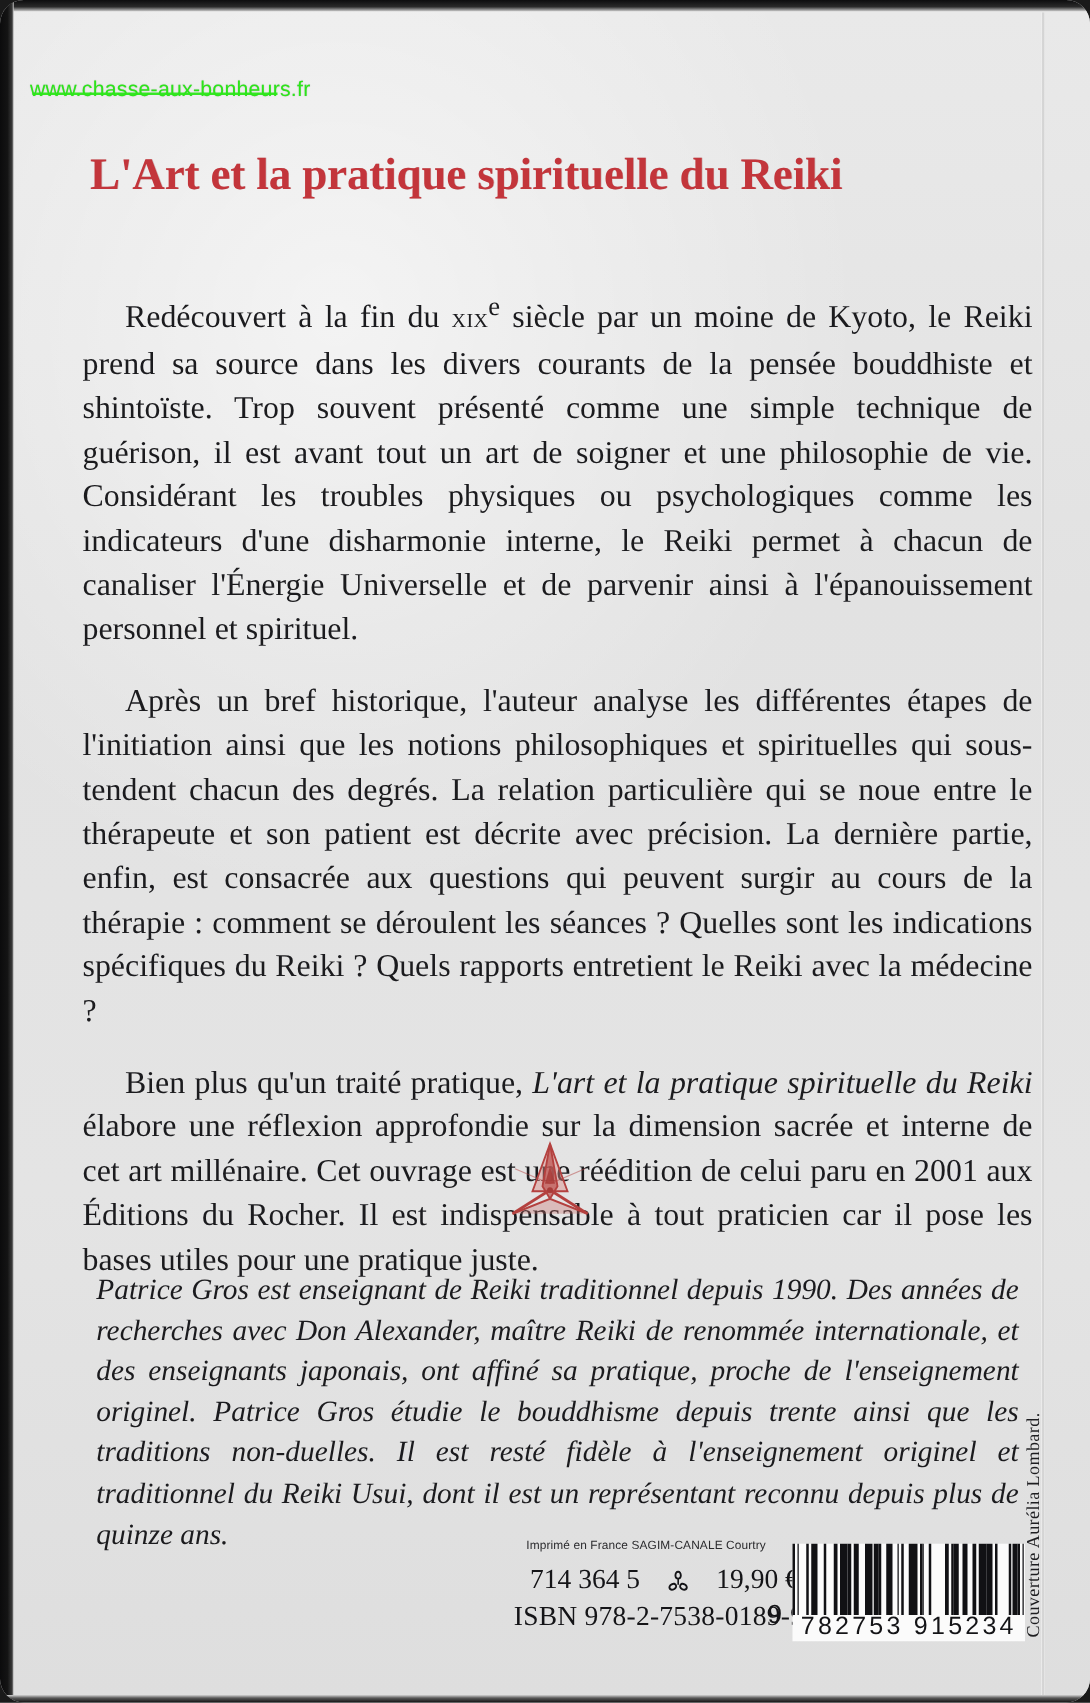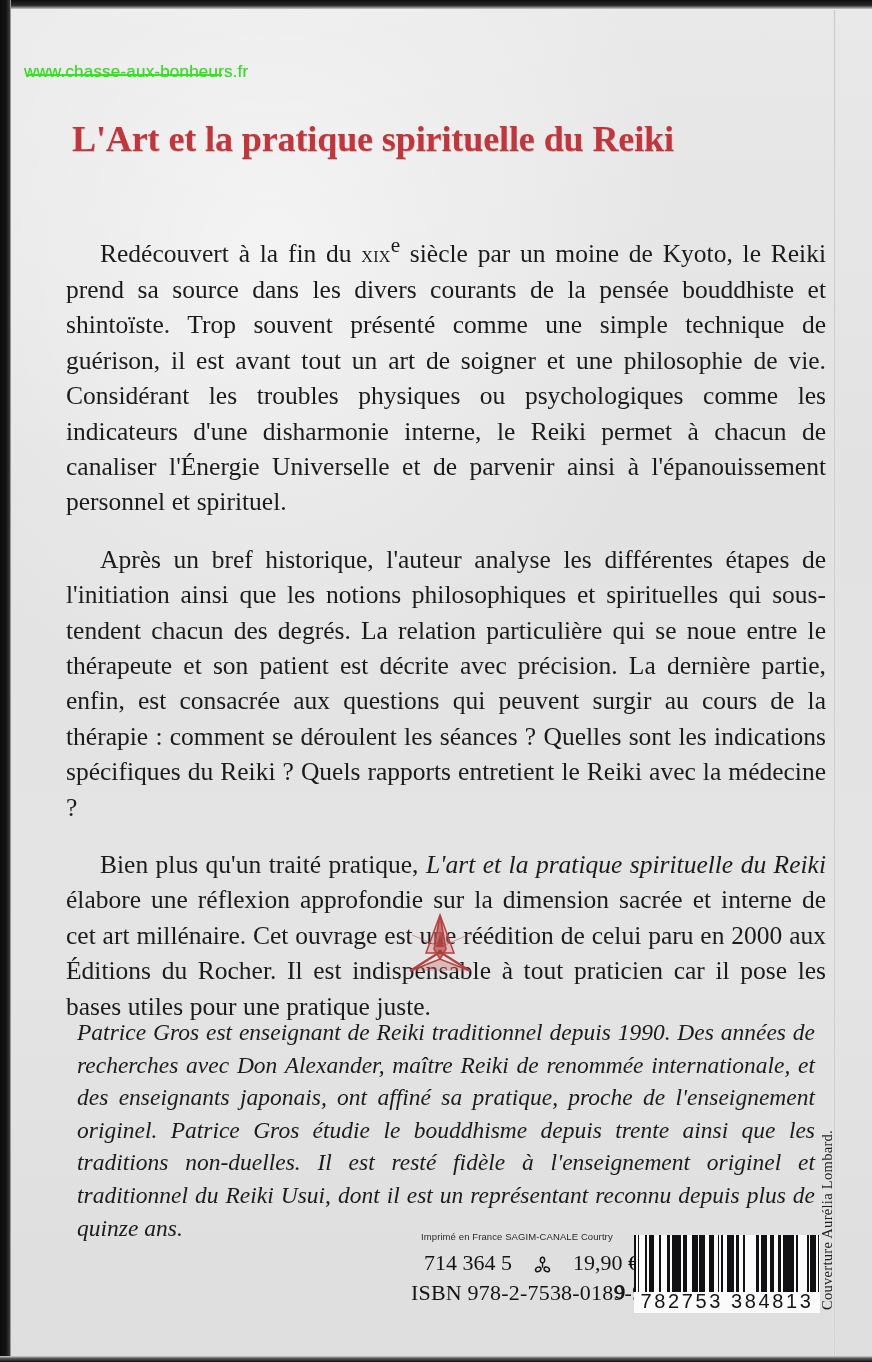--- a/index.html
+++ b/index.html
@@ -8,20 +8,21 @@
     background: #1a1a1a;
   }
   #cover {
     position: relative;
     width: 872px;
     height: 1362px;
     background: #e4e4e4;
     overflow: hidden;
     font-family: "Liberation Serif", "DejaVu Serif", serif;
     color: #17171a;
+    border-radius: 19px;
   }
   
   .edge-left {
     position: absolute;
     left: 0; top: 0;
     width: 11px; height: 1362px;
     background: linear-gradient(to right, #0b0b0c 0%, #141414 55%, #3a3a3a 88%, #cfcfcf 100%);
   }
   .edge-top {
     position: absolute;
@@ -263,21 +264,21 @@
   <div class="content">
 
     <div class="watermark">www.chasse-aux-bonheurs.fr</div>
     <div class="watermark-strike"></div>
 
     <div class="book-title">L'Art et la pratique spirituelle du Reiki</div>
 
     <div class="blurb">
         <p><span>Redécouvert à la fin du </span><span class="smallcaps">xix</span><sup>e</sup><span> siècle par un moine de Kyoto, le Reiki prend sa source dans les divers courants de la pensée bouddhiste et shintoïste. Trop souvent présenté comme une simple technique de guérison, il est avant tout un art de soigner et une philosophie de vie. Considérant les troubles physiques ou psychologiques comme les indicateurs d'une disharmonie interne, le Reiki permet à chacun de canaliser l'Énergie Universelle et de parvenir ainsi à l'épanouissement personnel et spirituel.</span></p>
         <p><span>Après un bref historique, l'auteur analyse les différentes étapes de l'initiation ainsi que les notions philosophiques et spirituelles qui sous-tendent chacun des degrés. La relation particulière qui se noue entre le thérapeute et son patient est décrite avec précision. La dernière partie, enfin, est consacrée aux questions qui peuvent surgir au cours de la thérapie : comment se déroulent les séances ? Quelles sont les indications spécifiques du Reiki ? Quels rapports entretient le Reiki avec la médecine ?</span></p>
-        <p><span>Bien plus qu'un traité pratique, </span><i>L'art et la pratique spirituelle du Reiki</i><span> élabore une réflexion approfondie sur la dimension sacrée et interne de cet art millénaire. Cet ouvrage est une réédition de celui paru en 2000 aux Éditions du Rocher. Il est indispensable à tout praticien car il pose les bases utiles pour une pratique juste.</span></p>
+        <p><span>Bien plus qu'un traité pratique, </span><i>L'art et la pratique spirituelle du Reiki</i><span> élabore une réflexion approfondie sur la dimension sacrée et interne de cet art millénaire. Cet ouvrage est une réédition de celui paru en 2001 aux Éditions du Rocher. Il est indispensable à tout praticien car il pose les bases utiles pour une pratique juste.</span></p>
       </div>
 
     <div class="ornament">
       <svg viewBox="0 0 88 78" width="88" height="78" aria-hidden="true">
         <g stroke="#b4413f" fill="none" stroke-width="1.5">
           <path d="M44 12 L30 50 L58 50 Z" fill="#d98a86" fill-opacity="0.45"></path>
           <path d="M44 12 L38 46 L44 56 L50 46 Z" fill="#bc5350" fill-opacity="0.7"></path>
           <path d="M44 49 L14 68" stroke-width="2.2"></path>
           <path d="M44 49 L74 68" stroke-width="2.2"></path>
           <path d="M14 68 L44 56 L74 68" stroke-width="1.6" fill="#c9706d" fill-opacity="0.35"></path>
@@ -376,21 +377,21 @@
           <span style="width: 1.82353px; background: rgb(17, 17, 20);"></span>
           <span style="width: 3.64706px; background: transparent;"></span>
           <span style="width: 5.47059px; background: transparent;"></span>
           <span style="width: 1.82353px; background: rgb(17, 17, 20);"></span>
           <span style="width: 1.82353px; background: transparent;"></span>
           <span style="width: 3.64706px; background: rgb(17, 17, 20);"></span>
           <span style="width: 1.82353px; background: rgb(17, 17, 20);"></span>
           <span style="width: 1.82353px; background: transparent;"></span>
           <span style="width: 1.82353px; background: rgb(17, 17, 20);"></span>
         </div>
-      <div class="barcode-digits">782753 384813</div>
+      <div class="barcode-digits">782753 915234</div>
     </div>
 
   </div>
 
   <div class="spine-fold"></div>
   <div class="edge-top"></div>
   <div class="edge-left"></div>
   <div class="edge-bottom"></div>
 </div>
 

